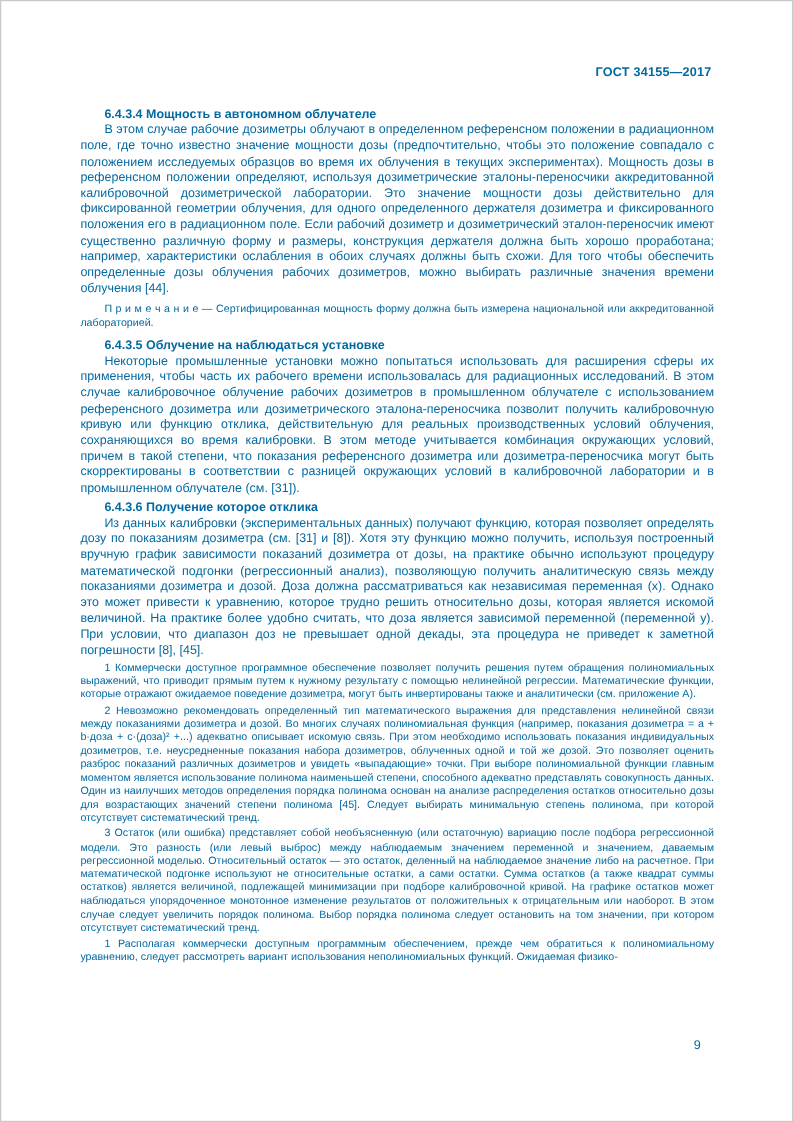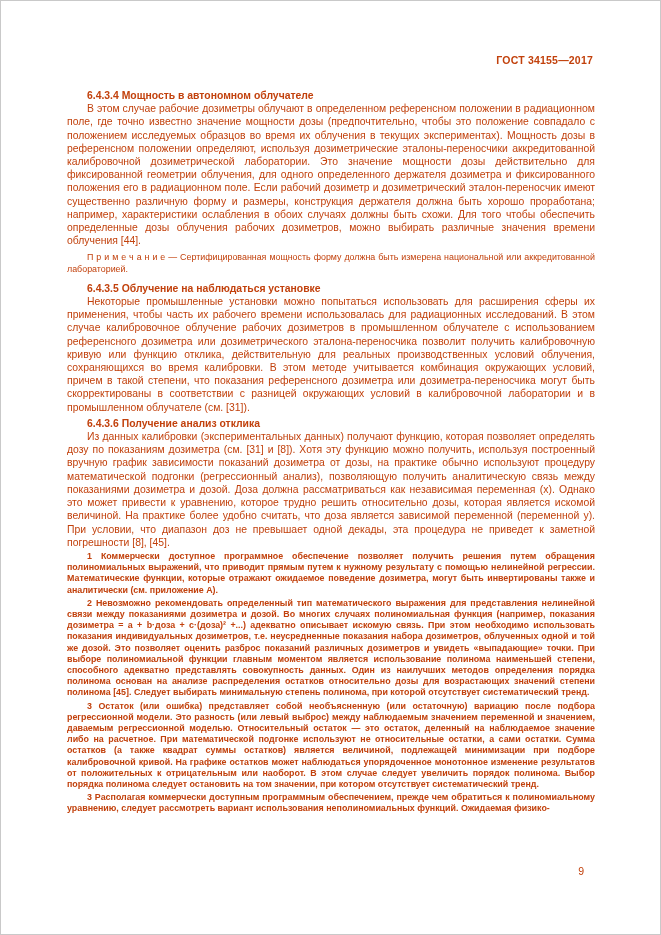--- a/index.html
+++ b/index.html
@@ -4,21 +4,21 @@
 <style>
   html, body { margin: 0; padding: 0; background: #ffffff; }
   .page {
     position: relative;
     width: 661px;
     height: 935px;
     background: #ffffff;
     border: 1px solid #c9c9c9;
     box-sizing: border-box;
     font-family: "Liberation Sans", sans-serif;
-    color: #c2410c;
+    color: #0369a1;
     overflow: hidden;
   }
   .doc-number {
     position: absolute;
     top: 53px;
     right: 67px;
     font-size: 10.5px;
     font-weight: bold;
     letter-spacing: 0.2px;
   }
@@ -33,44 +33,44 @@
     text-align: justify;
     text-indent: 20px;
     font-size: 10.4px;
     line-height: 13.2px;
   }
   p.heading { font-weight: bold; margin-top: 3px; }
   p.heading.first { margin-top: 0; }
   p.note-small { font-size: 8.9px; line-height: 11.2px; }
   p.single-note { margin-top: 5px; margin-bottom: 7px; }
   p.notes-label { margin-top: 9px; margin-bottom: 2px; }
-  p.numbered-note { margin-top: 2px; font-weight: bold; }
+  p.numbered-note { margin-top: 2px; }
   .page-number {
     position: absolute;
     top: 864px;
     right: 76px;
     font-size: 10.5px;
   }
 </style>
 </head>
 <body>
 
 <div class="page">
 
   <div class="doc-number">ГОСТ 34155—2017</div>
 
   <div class="body-text">
     <p class="heading first">6.4.3.4 Мощность в автономном облучателе</p>
     <p>В этом случае рабочие дозиметры облучают в определенном референсном положении в радиационном поле, где точно известно значение мощности дозы (предпочтительно, чтобы это положение совпадало с положением исследуемых образцов во время их облучения в текущих экспериментах). Мощность дозы в референсном положении определяют, используя дозиметрические эталоны-переносчики аккредитованной калибровочной дозиметрической лаборатории. Это значение мощности дозы действительно для фиксированной геометрии облучения, для одного определенного держателя дозиметра и фиксированного положения его в радиационном поле. Если рабочий дозиметр и дозиметрический эталон-переносчик имеют существенно различную форму и размеры, конструкция держателя должна быть хорошо проработана; например, характеристики ослабления в обоих случаях должны быть схожи. Для того чтобы обеспечить определенные дозы облучения рабочих дозиметров, можно выбирать различные значения времени облучения [44].</p>
     <p class="note-small single-note">П р и м е ч а н и е — Сертифицированная мощность форму должна быть измерена национальной или аккредитованной лабораторией.</p>
     <p class="heading">6.4.3.5 Облучение на наблюдаться установке</p>
     <p>Некоторые промышленные установки можно попытаться использовать для расширения сферы их применения, чтобы часть их рабочего времени использовалась для радиационных исследований. В этом случае калибровочное облучение рабочих дозиметров в промышленном облучателе с использованием референсного дозиметра или дозиметрического эталона-переносчика позволит получить калибровочную кривую или функцию отклика, действительную для реальных производственных условий облучения, сохраняющихся во время калибровки. В этом методе учитывается комбинация окружающих условий, причем в такой степени, что показания референсного дозиметра или дозиметра-переносчика могут быть скорректированы в соответствии с разницей окружающих условий в калибровочной лаборатории и в промышленном облучателе (см. [31]).</p>
-    <p class="heading">6.4.3.6 Получение анализ отклика</p>
+    <p class="heading">6.4.3.6 Получение которое отклика</p>
     <p>Из данных калибровки (экспериментальных данных) получают функцию, которая позволяет определять дозу по показаниям дозиметра (см. [31]  и [8]). Хотя эту функцию можно получить, используя построенный вручную график зависимости показаний дозиметра от дозы, на практике обычно используют процедуру математической подгонки (регрессионный анализ), позволяющую получить аналитическую связь между показаниями дозиметра и дозой. Доза должна рассматриваться как независимая переменная (x). Однако это может привести к уравнению, которое трудно решить относительно дозы, которая является искомой величиной. На практике более удобно считать, что доза является зависимой переменной (переменной y). При условии, что диапазон доз не превышает одной декады, эта процедура не приведет к заметной погрешности [8], [45].</p>
     <p class="note-small numbered-note">1 Коммерчески доступное программное обеспечение позволяет получить решения путем обращения полиномиальных выражений, что приводит прямым путем к нужному результату с помощью нелинейной регрессии. Математические функции, которые отражают ожидаемое поведение дозиметра, могут быть инвертированы также и аналитически (см. приложение А).</p>
     <p class="note-small numbered-note">2 Невозможно рекомендовать определенный тип математического выражения  для представления нелинейной связи между показаниями дозиметра и дозой. Во многих случаях полиномиальная функция (например, показания дозиметра = a + b·доза + c·(доза)² +...) адекватно описывает искомую связь. При этом необходимо использовать показания индивидуальных дозиметров, т.е. неусредненные показания набора дозиметров, облученных одной и той же дозой. Это позволяет оценить разброс показаний различных дозиметров и увидеть «выпадающие» точки. При выборе полиномиальной функции главным моментом является использование полинома наименьшей степени, способного адекватно представлять совокупность данных. Один из наилучших методов  определения порядка полинома основан на анализе распределения остатков относительно дозы для возрастающих значений степени полинома [45]. Следует выбирать минимальную степень полинома, при которой  отсутствует систематический тренд.</p>
     <p class="note-small numbered-note">3 Остаток (или ошибка) представляет собой необъясненную (или остаточную) вариацию после подбора регрессионной модели. Это разность (или левый выброс) между наблюдаемым значением переменной и значением, даваемым регрессионной моделью. Относительный остаток — это остаток, деленный на наблюдаемое значение либо на расчетное.  При математической подгонке используют не относительные остатки, а сами остатки. Сумма остатков (а также квадрат суммы остатков) является величиной, подлежащей минимизации при подборе калибровочной кривой. На графике остатков может наблюдаться упорядоченное монотонное изменение результатов от положительных к отрицательным или наоборот. В этом случае следует увеличить порядок полинома. Выбор порядка полинома следует остановить на том значении, при котором отсутствует систематический тренд.</p>
-    <p class="note-small numbered-note">3 Располагая  коммерчески доступным программным обеспечением, прежде чем обратиться к полиномиальному уравнению, следует рассмотреть вариант использования неполиномиальных функций. Ожидаемая физико-</p>
+    <p class="note-small numbered-note">1 Располагая  коммерчески доступным программным обеспечением, прежде чем обратиться к полиномиальному уравнению, следует рассмотреть вариант использования неполиномиальных функций. Ожидаемая физико-</p>
   </div>
 
   <div class="page-number">9</div>
 
 </div>
 
 </body></html>

